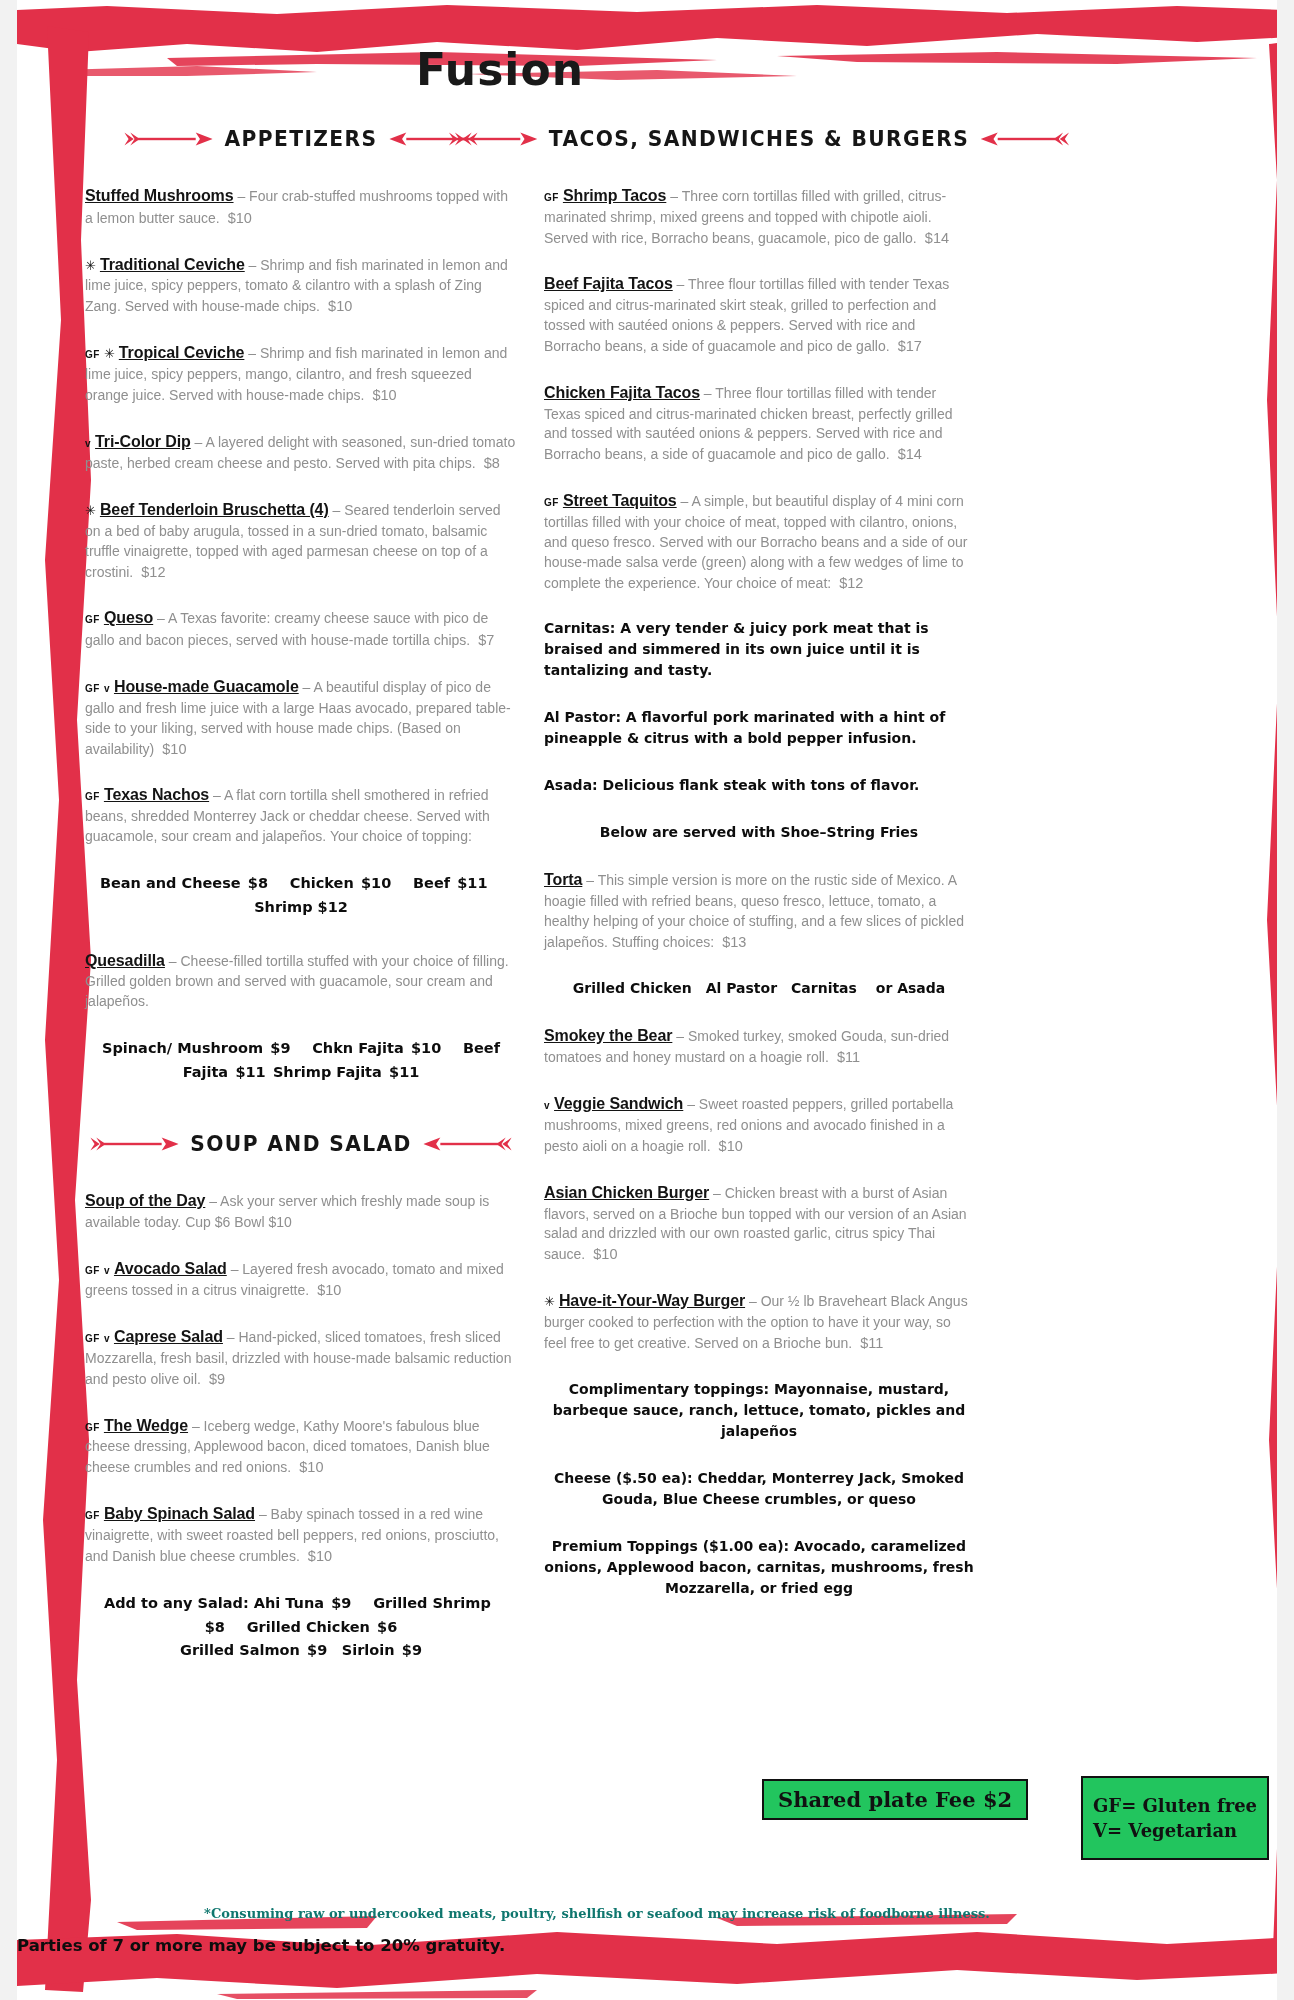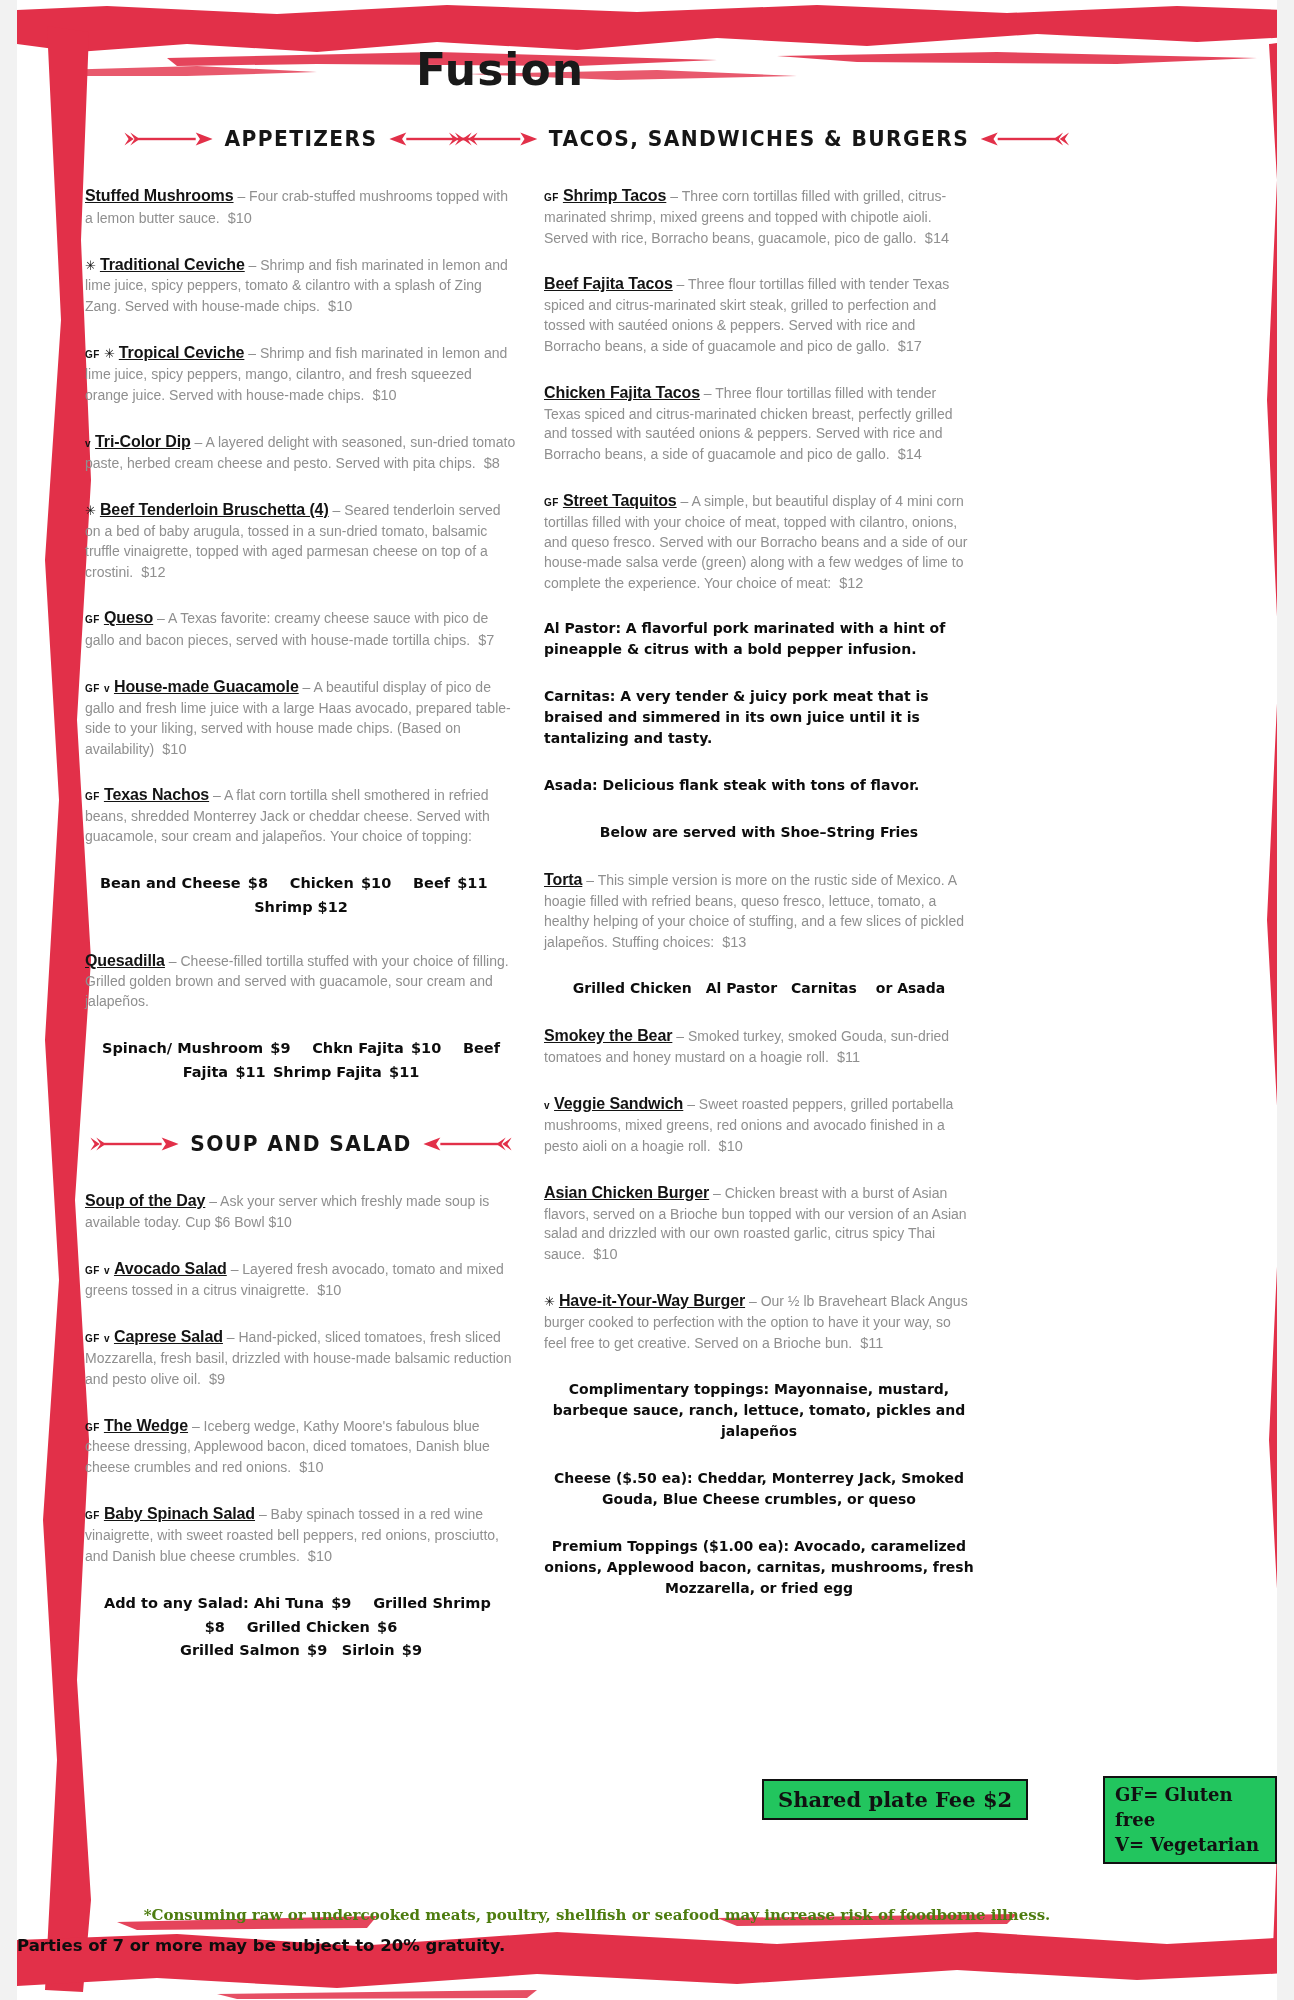--- a/index.html
+++ b/index.html
@@ -48,25 +48,25 @@
     font-family:"DejaVu Sans",sans-serif; font-weight:700; font-size:14px;
     line-height:1.5; margin-bottom:26px; color:#0d0d0d;
   }
   .bp.ctr{ text-align:center; }
 
   .box{
     position:absolute; border:2.5px solid #111; background:#22c55e; color:#111;
     font-family:"DejaVu Serif",serif; font-weight:700; z-index:3;
   }
   .shared{ left:745px; top:1779px; font-size:21px; padding:6px 14px; }
-  .legend{ left:1086px; top:1776px; font-size:18px; line-height:1.4; padding:4px 10px; }
+  .legend{ left:1064px; top:1776px; font-size:18px; line-height:1.4; padding:15px 10px; }
 
   .disc1{
     position:absolute; left:0; top:1906px; width:1160px; text-align:center;
-    font-family:"DejaVu Serif",serif; font-weight:700; font-size:15px; color:#4d7c0f; z-index:3;
+    font-family:"DejaVu Serif",serif; font-weight:700; font-size:13px; color:#0f766e; z-index:3;
   }
   .disc2{
     position:absolute; left:0; top:1936px; width:1110px; 
     font-family:"DejaVu Sans",sans-serif; font-weight:700; font-size:16.5px; color:#0d0d0d; z-index:3;
   }
 </style>
 </head>
 <body>
 
 <div class="page">
@@ -161,22 +161,22 @@
         <rect x="20" y="7.7" width="69" height="2.6"></rect>
         <polygon points="97,2 86,9 97,16 92,9"></polygon>
           <polygon points="104,2 93,9 104,16 99,9"></polygon>
       </svg>
     </div>
     <div>
         <p class="mi"><span class="gf">GF</span><span class="nm">Shrimp Tacos</span><span class="ds"> – Three corn tortillas filled with grilled, citrus-marinated shrimp, mixed greens and topped with chipotle aioli.  Served with rice, Borracho beans, guacamole, pico de gallo.</span><span class="pr">  $14</span></p>
         <p class="mi"><span class="nm">Beef Fajita Tacos</span><span class="ds"> – Three flour tortillas filled with tender Texas spiced and citrus-marinated skirt steak, grilled to perfection and tossed with sautéed onions &amp; peppers.  Served with rice and Borracho beans, a side of guacamole and pico de gallo.</span><span class="pr">  $17</span></p>
         <p class="mi"><span class="nm">Chicken Fajita Tacos</span><span class="ds"> – Three flour tortillas filled with tender Texas spiced and citrus-marinated chicken breast, perfectly grilled and tossed with sautéed onions &amp; peppers.  Served with rice and Borracho beans, a side of guacamole and pico de gallo.</span><span class="pr">  $14</span></p>
         <p class="mi"><span class="gf">GF</span><span class="nm">Street Taquitos</span><span class="ds"> – A simple, but beautiful display of 4 mini corn tortillas filled with your choice of meat, topped with cilantro, onions, and queso fresco.  Served with our Borracho beans and a side of our house-made salsa verde (green) along with a few wedges of lime to complete the experience.  Your choice of meat:</span><span class="pr">  $12</span></p>
+        <p class="bp">Carnitas: A very tender &amp; juicy pork meat that is braised and simmered in its own juice until it is tantalizing and tasty.</p>
         <p class="bp">Al Pastor: A flavorful pork marinated with a hint of pineapple &amp; citrus with a bold pepper infusion.</p>
-        <p class="bp">Carnitas: A very tender &amp; juicy pork meat that is braised and simmered in its own juice until it is tantalizing and tasty.</p>
         <p class="bp">Asada:  Delicious flank steak with tons of flavor.</p>
         <p class="bp ctr">Below are served with Shoe–String Fries</p>
         <p class="mi"><span class="nm">Torta</span><span class="ds"> – This simple version is more on the rustic side of Mexico.  A hoagie filled with refried beans, queso fresco, lettuce, tomato, a healthy helping of your choice of stuffing, and a few slices of pickled jalapeños.  Stuffing choices:</span><span class="pr">  $13</span></p>
         <p class="bp ctr">Grilled Chicken Al Pastor Carnitas  or Asada</p>
         <p class="mi"><span class="nm">Smokey the Bear</span><span class="ds"> – Smoked turkey, smoked Gouda, sun-dried tomatoes and honey mustard on a hoagie roll.</span><span class="pr">  $11</span></p>
         <p class="mi"><span class="gf">v</span><span class="nm">Veggie Sandwich</span><span class="ds"> – Sweet roasted peppers, grilled portabella mushrooms, mixed greens, red onions and avocado finished in a pesto aioli on a hoagie roll.</span><span class="pr">  $10</span></p>
         <p class="mi"><span class="nm">Asian Chicken Burger</span><span class="ds"> – Chicken breast with a burst of Asian flavors, served on a Brioche bun topped with our version of an Asian salad and drizzled with our own roasted garlic, citrus spicy Thai sauce.</span><span class="pr">  $10</span></p>
         <p class="mi"><span class="ast">✳</span><span class="nm">Have-it-Your-Way Burger</span><span class="ds"> – Our ½ lb Braveheart Black Angus burger cooked to perfection with the option to have it your way, so feel free to get creative.  Served on a Brioche bun.</span><span class="pr">  $11</span></p>
         <p class="bp ctr">Complimentary toppings:  Mayonnaise, mustard, barbeque sauce, ranch, lettuce, tomato, pickles and jalapeños</p>
         <p class="bp ctr">Cheese ($.50 ea):  Cheddar, Monterrey Jack, Smoked Gouda, Blue Cheese crumbles, or queso</p>

